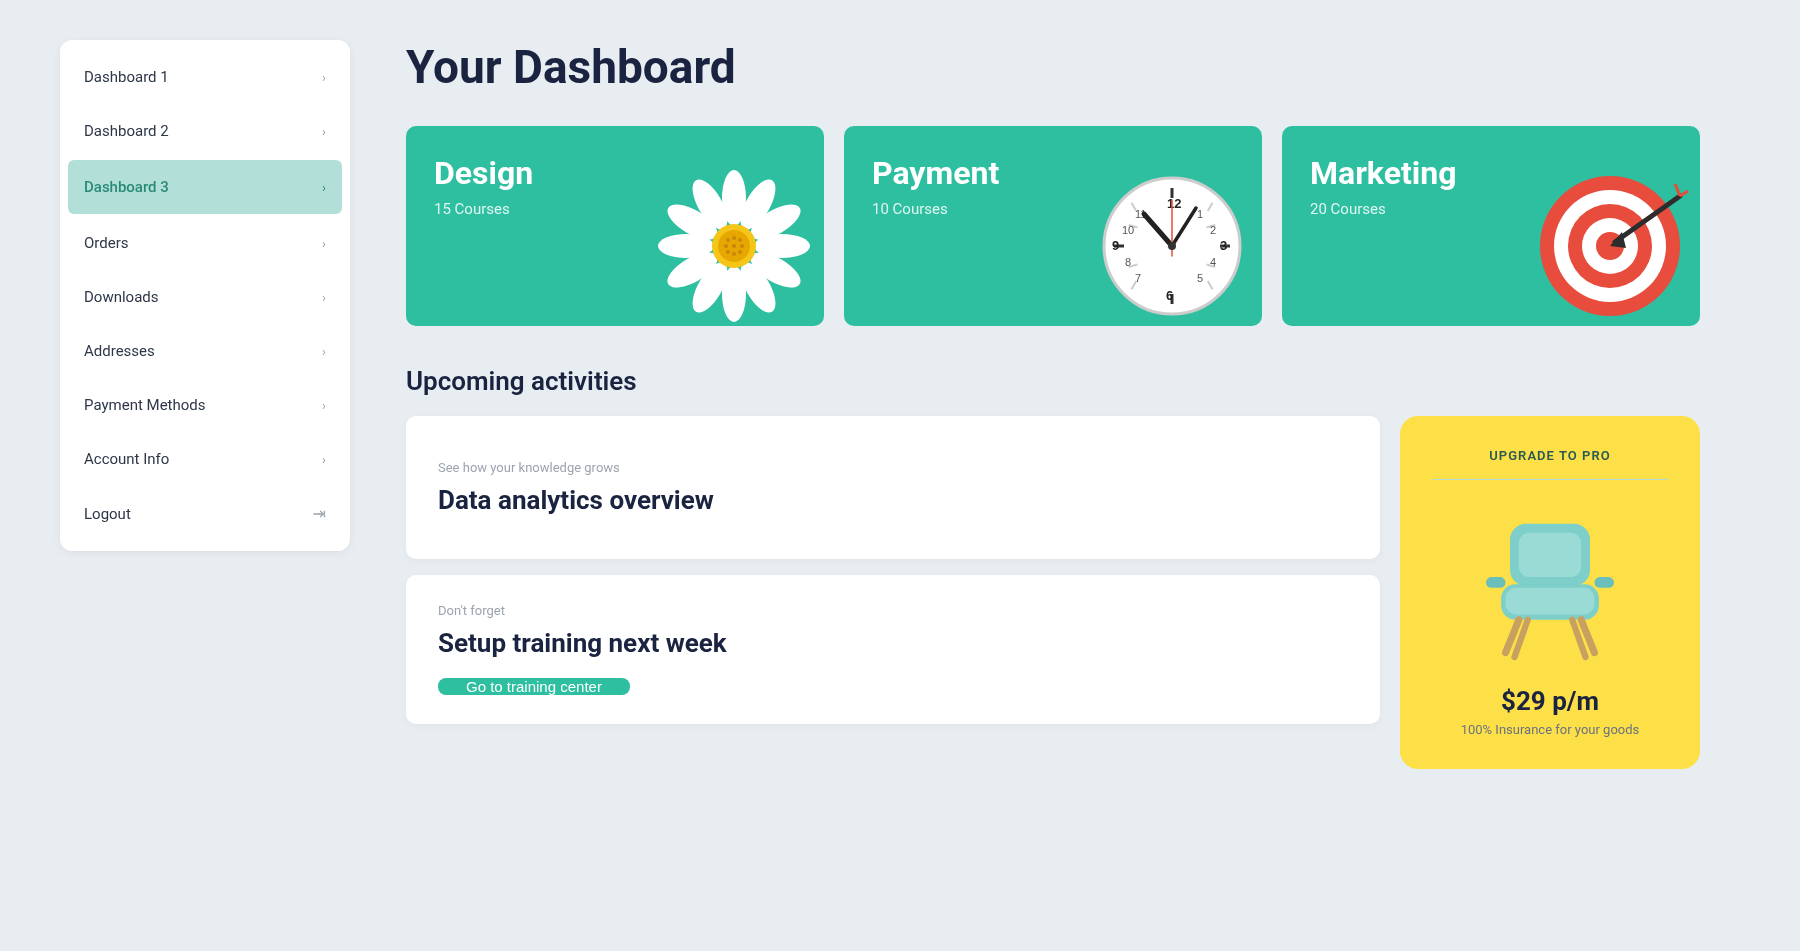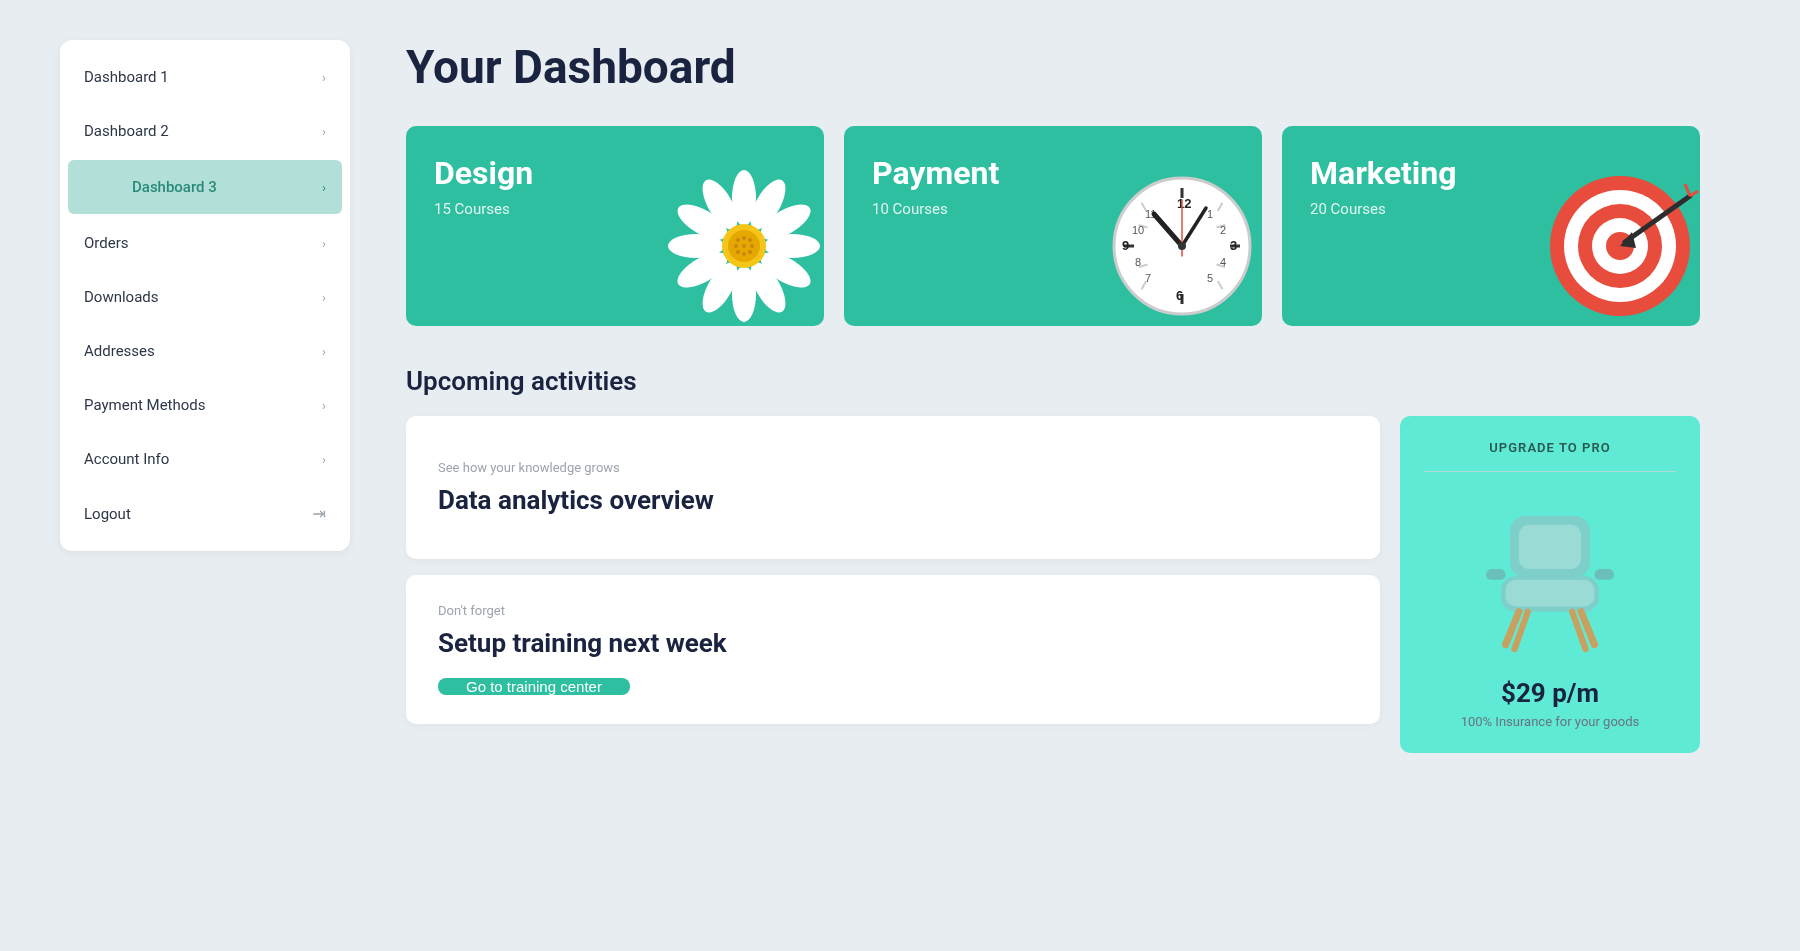--- a/index.html
+++ b/index.html
@@ -40,21 +40,20 @@
       padding: 18px 16px;
     }
     .sidebar-item-label {
       font-size: 15px;
       color: #2d3748;
       font-weight: 400;
     }
     .sidebar-item.active .sidebar-item-label {
       color: #2a8a78;
       font-weight: 500;
-      margin-left: 48px;
     }
     .chevron-icon {
       color: #9ca3af;
       font-size: 13px;
     }
     .sidebar-item.active .chevron-icon {
       color: #2a8a78;
     }
     
     .main-content {
@@ -88,21 +87,21 @@
       font-weight: 700;
       color: #ffffff;
       margin-bottom: 8px;
     }
     .category-card-subtitle {
       font-size: 15px;
       color: rgba(255,255,255,0.85);
     }
     .card-image {
       position: absolute;
-      right: 0;
+      right: 10px;
       bottom: 0;
       width: 160px;
       height: 160px;
       display: flex;
       align-items: flex-end;
       justify-content: flex-end;
     }
     
     .daisy-svg { width: 160px; height: 160px; }
     
@@ -156,23 +155,23 @@
       border: none;
       border-radius: 8px;
       padding: 0 28px;
       font-size: 15px;
       font-weight: 500;
       cursor: pointer;
       transition: background 0.15s;
     }
     
     .upgrade-card {
-      background: #5eead4;
-      border-radius: 10px;
-      padding: 24px;
+      background: #fde047;
+      border-radius: 18px;
+      padding: 32px;
       display: flex;
       flex-direction: column;
       align-items: center;
       text-align: center;
     }
     .upgrade-label {
       font-size: 13px;
       font-weight: 600;
       color: #2a5a52;
       letter-spacing: 0.08em;

